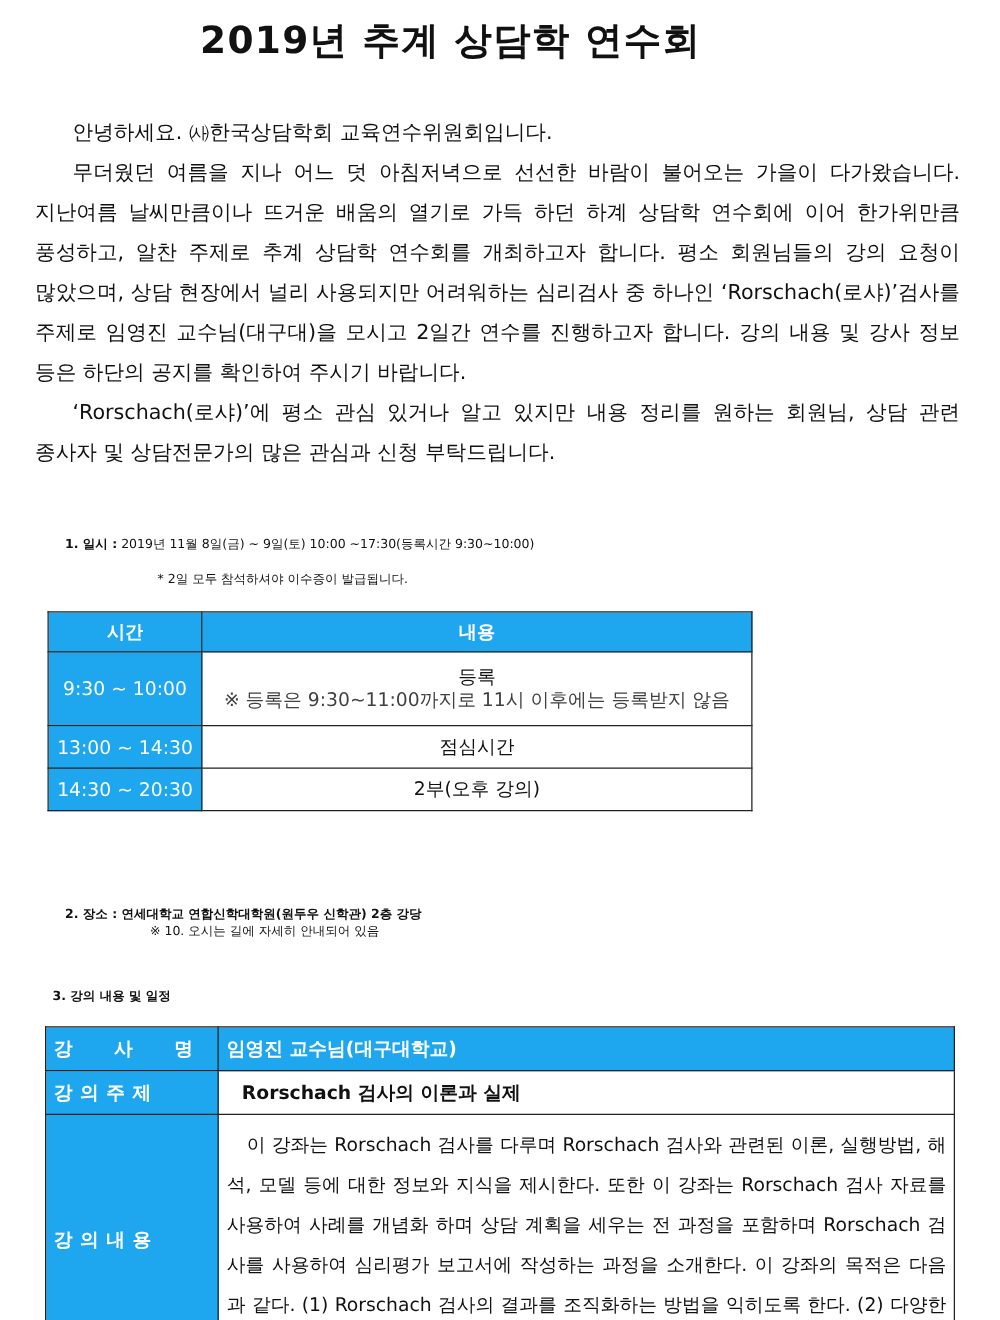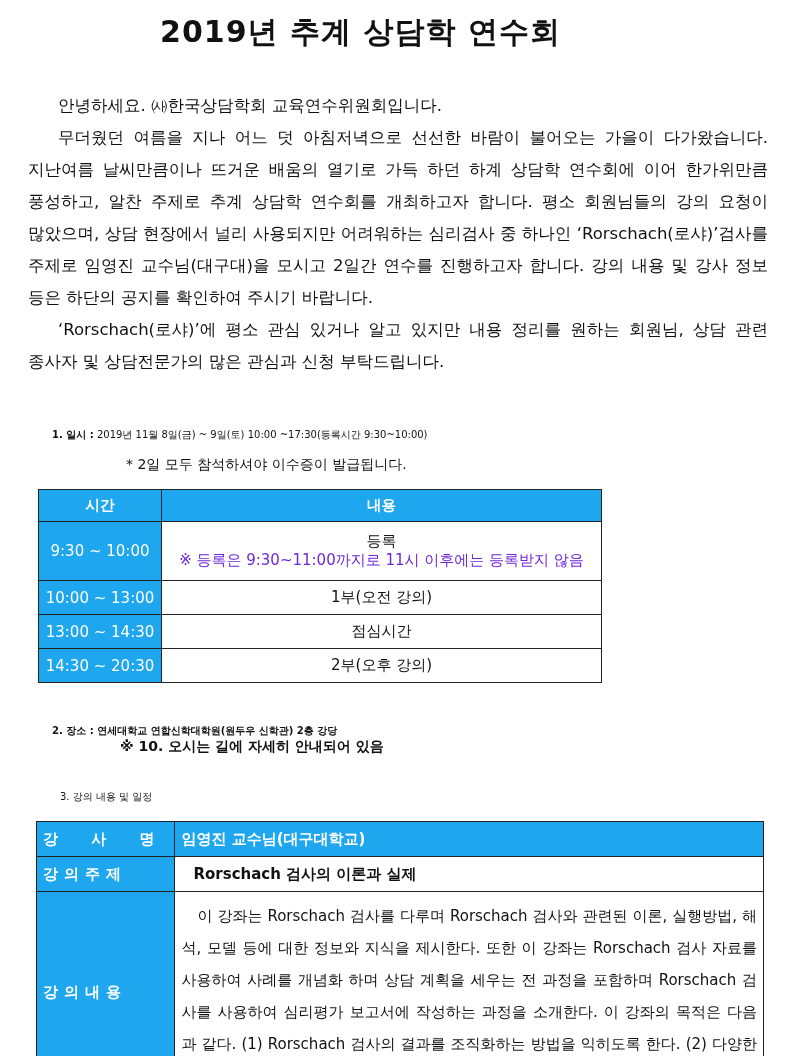--- a/index.html
+++ b/index.html
@@ -5,28 +5,28 @@
   html, body { margin:0; padding:0; background:#ffffff; }
   body { width:800px; height:1056px; overflow:hidden; position:relative;
          font-family:"DejaVu Sans", "Liberation Sans", sans-serif; color:#111; }
   .title { position:absolute; top:12px; left:0; width:721px; text-align:center;
            font-size:30px; font-weight:bold; letter-spacing:1px; }
   .intro { position:absolute; top:90px; left:28px; width:740px; font-size:16.5px;
            line-height:32px; text-align:justify; word-break:keep-all; }
   .intro p { margin:0; text-indent:30px; }
   .sec { position:absolute; font-size:10px; }
   .sec b { font-weight:bold; }
-  .note { position:absolute; font-size:14px; }
+  .note { position:absolute; font-size:10px; }
   table { border-collapse:collapse; position:absolute; }
   .sched { left:38px; top:489px; width:564px; font-size:15px; }
   .sched td, .sched th { border:1.5px solid #222; text-align:center; padding:0; }
   .sched th { background:#1ea7ee; color:#fff; font-weight:bold; height:31px; font-size:14.5px; }
   .sched td.time { background:#1ea7ee; color:#fff; width:122px; }
   .sched td.content { background:#fff; color:#111; }
-  .red { color:#6d28d9; }
+  .red { color:#404040; }
   .lect { left:36px; top:821px; width:728px; font-size:15px; }
   .lect td { border:1.5px solid #222; padding:0 6px; }
   .lect td.lbl { background:#1ea7ee; color:#fff; font-weight:bold; width:88px; white-space:nowrap;
                  letter-spacing:6px; text-align:left; }
   .lect td.lbl.wide { letter-spacing:14px; }
   .lect tr.blue td.val { background:#1ea7ee; color:#fff; font-weight:bold; }
   .lect td.val.bold { font-weight:bold;padding-left:18px; }
   .lect td.desc { line-height:32px; padding:8px 6px 0 6px; text-align:justify; vertical-align:top; }
   .lect td.desc p { margin:0; text-indent:16px; }
 </style>
@@ -54,41 +54,37 @@
     <th>내용</th>
   </tr>
   <tr style="height:59px;">
     <td class="time">9:30 ~ 10:00</td>
     <td class="content">
       <div>등록</div>
       <div class="red">※ 등록은 9:30~11:00까지로 11시 이후에는 등록받지 않음</div>
     </td>
   </tr>
   <tr style="height:34px;">
-    <td class="time">10:00 ~ 13:00</td>
-    <td class="content">1부(오전 강의)</td>
-  </tr>
-  <tr style="height:34px;">
     <td class="time">13:00 ~ 14:30</td>
     <td class="content">점심시간</td>
   </tr>
   <tr style="height:34px;">
     <td class="time">14:30 ~ 20:30</td>
     <td class="content">2부(오후 강의)</td>
   </tr>
 </tbody>
   </table>
 
 <div class="sec" style="top:724px; left:52px; font-weight:bold;">
   <span>2. 장소 :</span>
   <span>연세대학교 연합신학대학원(원두우 신학관) 2층 강당</span>
 </div>
-<div class="note" style="top:738px; left:120px;font-weight:bold;">※ 10. 오시는 길에 자세히 안내되어 있음</div>
+<div class="note" style="top:738px; left:120px;">※ 10. 오시는 길에 자세히 안내되어 있음</div>
 
-<div class="sec" style="top:790px; left:60px; font-weight:normal;">3. 강의 내용 및 일정</div>
+<div class="sec" style="top:790px; left:42px; font-weight:bold;">3. 강의 내용 및 일정</div>
 
 <table class="lect">
   <tbody>
       <tr class="blue" style="height:35px;">
     <td class="lbl wide">강 사 명</td>
     <td class="val">임영진 교수님(대구대학교)</td>
   </tr>
   <tr style="height:35px;">
     <td class="lbl">강의주제</td>
     <td class="val bold">Rorschach 검사의 이론과 실제</td>

